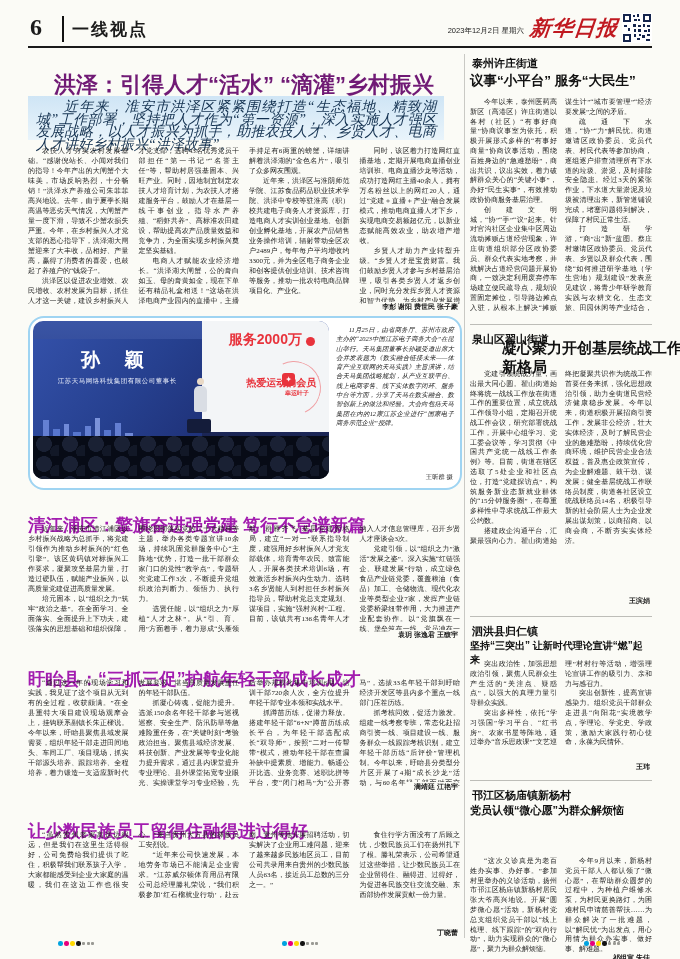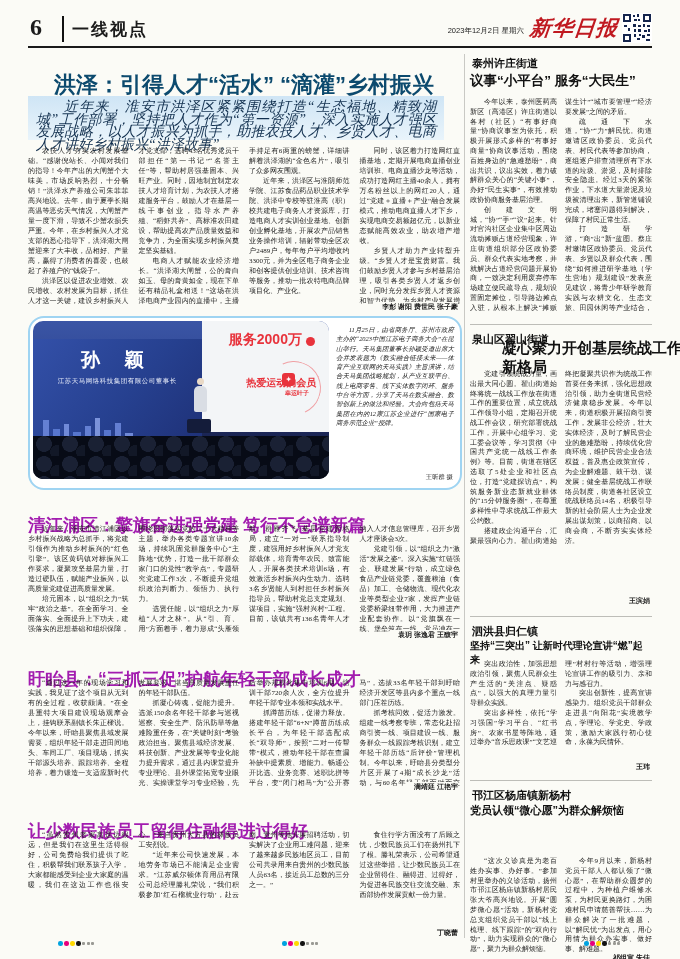--- a/index.html
+++ b/index.html
@@ -14,21 +14,21 @@
   .masthead{position:absolute;right:34px;top:2px;font-size:21px;font-weight:900;color:#c01920;
             font-family:"Liberation Serif",serif;font-style:italic;letter-spacing:1px;transform:skewX(-6deg);}
   .qr{position:absolute;right:0;top:1px;width:30px;height:30px;}
   .hdr-rule{position:absolute;left:28px;top:46px;width:624px;height:2px;background:#1a1a1a;}
   
   .left-region{position:absolute;left:28px;top:52px;width:432px;height:895px;}
   .right-region{position:absolute;left:470px;top:52px;width:182px;height:895px;}
   .v-divider{position:absolute;left:464px;top:54px;width:1px;height:884px;background:#c9c9c4;}
   
   .main-headline{position:absolute;left:0;top:0;width:100%;text-align:center;
-       font-size:22px;font-weight:900;letter-spacing:0px;line-height:36px;color:#0c4a6e;}
+       font-size:22px;font-weight:900;letter-spacing:0px;line-height:36px;color:#701a75;}
   .sub-headline{position:absolute;width:100%;text-align:left;font-size:17.5px;font-weight:900;color:#a21caf;}
   
   .lede{position:absolute;left:0;top:44px;width:400px;padding:5px 8px;height:34px;
         background:linear-gradient(180deg,#cfe5f5,#e9f4fb);
         font-family:"Liberation Serif",serif;font-style:italic;font-size:14px;line-height:12.5px;
         color:#12304f;text-indent:2em;text-align:justify;}
   
   .body4{position:absolute;left:0;width:432px;column-count:4;column-gap:10px;
          font-family:"Liberation Serif",serif;font-size:7px;line-height:10px;color:#1c1c1c;
          text-align:justify;overflow:hidden;}

